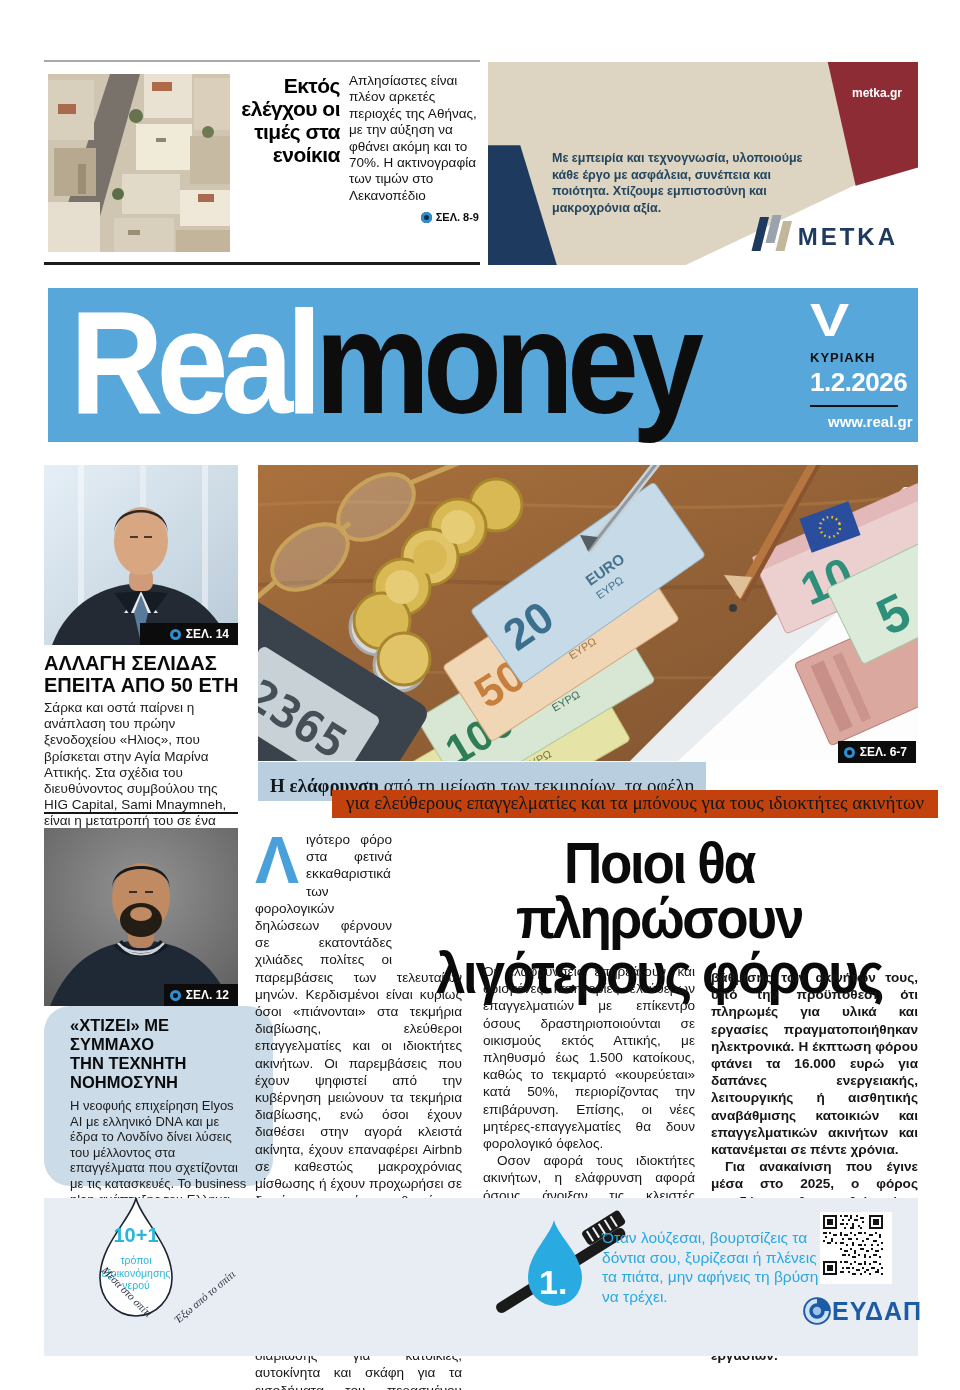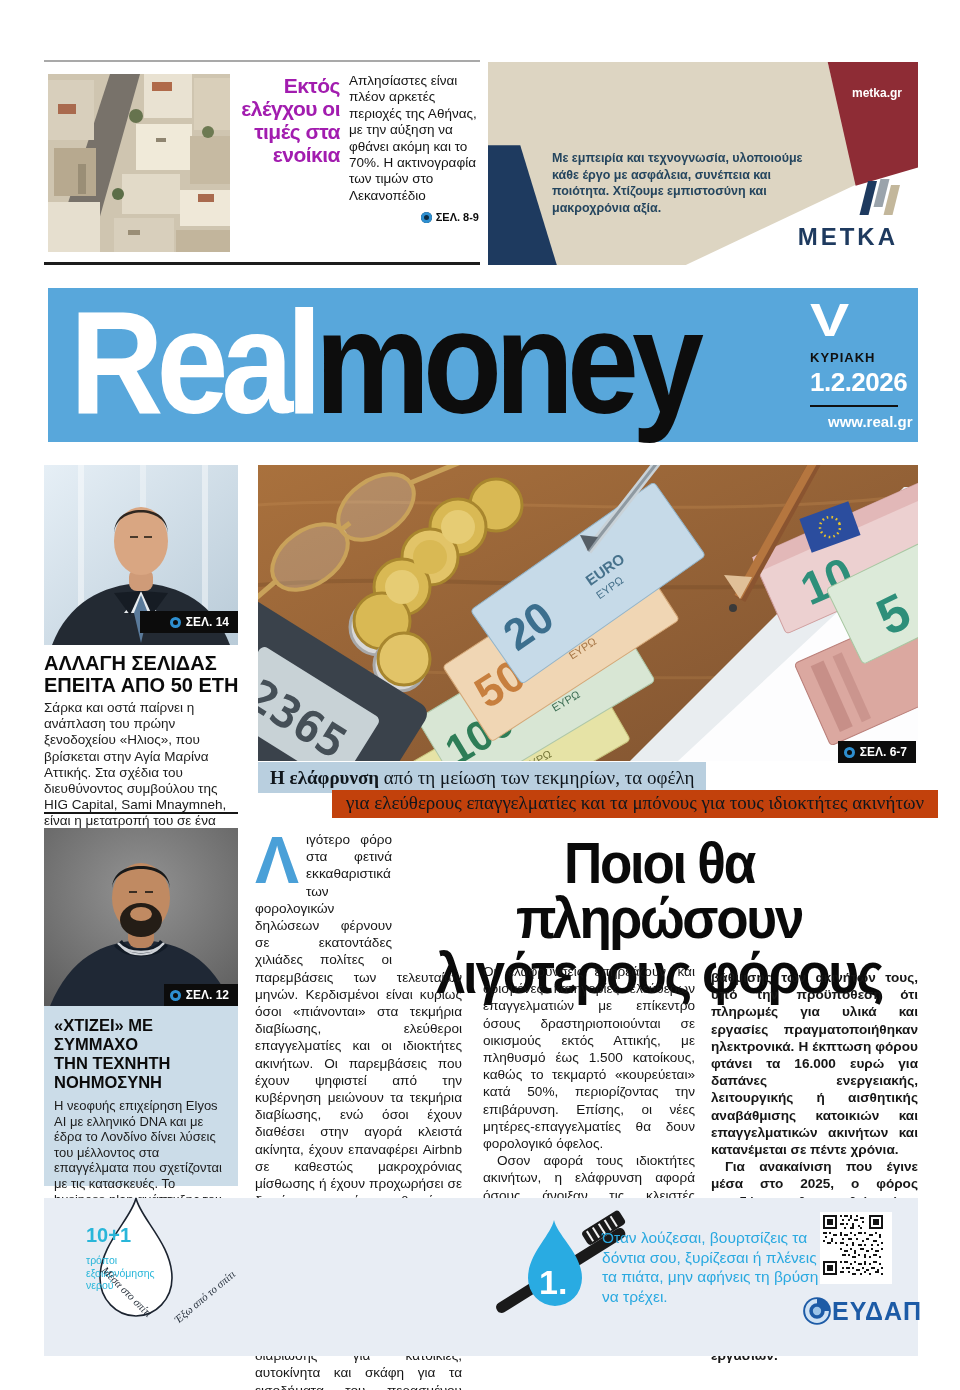--- a/index.html
+++ b/index.html
@@ -4,39 +4,39 @@
 <style>
   html,body{margin:0;padding:0;background:#ffffff;}
   #page{position:relative;width:960px;height:1390px;background:#fff;overflow:hidden;
         font-family:"Liberation Sans","DejaVu Sans",sans-serif;color:#111;}
   .abs{position:absolute;}
   
   .top-rule{left:44px;top:60px;width:436px;height:2px;background:#a9a9a9;}
   .bottom-rule{left:44px;top:262px;width:436px;height:3px;background:#1c1c1c;}
   .tl-photo{left:48px;top:74px;width:182px;height:178px;}
   .tl-head{left:232px;top:74px;width:108px;text-align:right;font-weight:bold;
-           font-size:21px;line-height:23px;letter-spacing:-.5px;color:#a21caf;}
+           font-size:21px;line-height:23px;letter-spacing:-.5px;color:#000000;}
   .tl-sum{left:349px;top:73px;width:130px;font-size:13.5px;line-height:16.4px;color:#141414;}
   .tl-ref{margin-top:5px;text-align:right;font-size:11px;font-weight:bold;color:#0c0c0c;
           display:flex;justify-content:flex-end;align-items:center;gap:4px;}
   .dot{width:11px;height:11px;border-radius:50%;background:#0b2b44;
        box-shadow:inset 0 0 0 3px #2e8fd0;flex:0 0 auto;}
   
   .metka{left:488px;top:62px;width:430px;height:203px;background:#fff;overflow:hidden;}
   .metka .beige{position:absolute;inset:0;background:#ddd5c2;
       clip-path:polygon(0 0,79% 0,86% 60%,46% 100%,0 100%);}
   .metka .maroon{position:absolute;inset:0;background:#8e2c35;
       clip-path:polygon(79% 0,100% 0,100% 52%,85.5% 61%);}
   .metka .navy{position:absolute;inset:0;background:#1e3a5f;
       clip-path:polygon(0 41%,7.5% 41%,16% 100%,0 100%);}
   .metka .url{position:absolute;right:16px;top:24px;color:#fff;font-size:12px;font-weight:bold;}
   .metka .h{position:absolute;left:58px;top:22px;color:#2f5670;font-size:23px;line-height:27px;}
   .metka .b{position:absolute;left:64px;top:88px;width:260px;color:#24455e;font-weight:bold;
             font-size:12.5px;line-height:16.5px;}
-  .metka .logo{position:absolute;right:20px;bottom:14px;display:flex;align-items:flex-end;gap:8px;flex-direction:column;}
+  .metka .logo{position:absolute;right:20px;bottom:14px;display:flex;align-items:flex-end;gap:8px;}
   .metka .bars{display:flex;align-items:flex-end;gap:3px;transform:skewX(-14deg);}
   .metka .bars i{display:block;width:9px;}
   .metka .logo span{font-size:24px;font-weight:bold;color:#1e3a5f;letter-spacing:3px;}
   
   .mast{left:48px;top:288px;width:870px;height:154px;background:#58a7db;}
   .brand{position:absolute;left:22px;top:-4px;font-size:147px;font-weight:bold;
          letter-spacing:-8px;line-height:156px;white-space:nowrap;
          transform:scaleX(.88);transform-origin:left center;}
   .brand .w{color:#ffffff;} .brand .k{color:#0d0d0d;}
   .mast-right{position:absolute;right:12px;top:10px;width:96px;}
@@ -49,47 +49,47 @@
   
   .badge{background:#0c0c0c;color:#fff;font-weight:bold;font-size:12px;
          padding:4px 9px 4px 6px;display:inline-flex;align-items:center;gap:5px;}
   .badge .dot{background:#0c0c0c;}
   
   .p1{left:44px;top:465px;width:194px;height:180px;}
   .h1a{left:44px;top:652px;width:200px;font-size:20px;line-height:22px;font-weight:bold;color:#0b0b0b;}
   .b1a{left:44px;top:700px;width:200px;font-size:13.5px;line-height:16.2px;color:#1c1c1c;}
   .rule1{left:44px;top:812px;width:194px;height:2px;background:#161616;}
   .p2{left:44px;top:828px;width:194px;height:178px;}
-  .aibox{left:44px;top:1006px;width:194px;height:180px;background:#cbdce8;
-         box-sizing:border-box;padding:10px 10px;}
+  .aibox{left:44px;top:1006px;width:229px;height:180px;background:#cbdce8;
+         box-sizing:border-box;padding:10px 26px;border-radius:26px;}
   .aibox .h{font-size:16.5px;line-height:19px;font-weight:bold;color:#0b0b0b;}
   .aibox .b{margin-top:6px;font-size:13px;line-height:15.6px;color:#1c1c1c;}
   
   .money{left:258px;top:465px;width:660px;height:296px;}
-  .cap1{left:258px;top:762px;background:#b9cfdf;padding:5px 12px 4px;
+  .cap1{left:258px;top:762px;background:#b9cfdf;padding:13px 12px 4px;
         font-family:"Liberation Serif","DejaVu Serif",serif;font-size:19px;color:#10161c;}
   .cap2{left:332px;top:790px;background:#c2410c;padding:2px 14px 4px;
         font-family:"Liberation Serif","DejaVu Serif",serif;font-size:19px;color:#10161c;}
   
   .mainhead{left:398px;top:836px;width:522px;text-align:center;font-weight:bold;color:#0a0a0a;
             font-size:57px;line-height:55px;letter-spacing:-2.5px;
             transform:scaleX(.93);transform-origin:center top;}
   .bodycol{font-size:13.6px;line-height:17.2px;color:#161616;text-align:justify;}
   .bodycol p{margin:0;}
   .bodycol p + p{text-indent:14px;}
   .col1{left:255px;top:831px;width:207px;height:362px;}
   .notch{float:right;width:70px;height:132px;}
   .dropcap{float:left;font-size:66px;line-height:54px;font-weight:bold;color:#4aa0d8;
            padding:2px 7px 0 0;}
   .col2{left:483px;top:963px;width:212px;}
   .col3{left:711px;top:969px;width:207px;font-weight:bold;}
   
   .ad{left:44px;top:1198px;width:874px;height:158px;background:#e8edf4;}
   .dropbadge{position:absolute;left:42px;top:-2px;width:100px;height:125px;}
-  .droptxt{position:absolute;inset:0;text-align:left;padding-top:28px;box-sizing:border-box;}
+  .droptxt{position:absolute;inset:0;text-align:center;padding-top:28px;box-sizing:border-box;}
   .droptxt .n{font-size:20px;font-weight:bold;color:#29b6d9;}
   .droptxt .s{font-size:10.5px;line-height:12.5px;color:#29b6d9;margin-top:7px;}
   .curve{position:absolute;font-family:"Liberation Serif","DejaVu Serif",serif;
          font-style:italic;font-size:11px;color:#1d2733;white-space:nowrap;}
   .cl{left:64px;top:66px;transform:rotate(45deg);transform-origin:left top;}
   .cr{left:128px;top:118px;transform:rotate(-40deg);transform-origin:left top;}
   .slogan{position:absolute;left:245px;top:12px;width:225px;text-align:center;}
   .slogan .l1{font-size:15px;line-height:18px;color:#4d74b8;}
   .slogan .l3{font-size:23px;line-height:27px;color:#3b5fa8;margin-top:3px;}
   .slogan .l4{font-size:29px;line-height:31px;color:#1e3f85;font-weight:bold;margin-top:2px;}
@@ -191,21 +191,21 @@
       <polygon points="97,126 80,148 114,148" fill="#e8ecef"></polygon>
       <polygon points="97,130 90,148 97,178 104,148" fill="#5a7a9a"></polygon>
       <path d="M70,128 L97,126 L86,150 Z" fill="#161c24"></path>
       <path d="M124,128 L97,126 L108,150 Z" fill="#161c24"></path>
       <rect x="85" y="104" width="24" height="22" rx="8" fill="#cf9b78"></rect>
       <ellipse cx="97" cy="76" rx="27" ry="34" fill="#d9a682"></ellipse>
       <path d="M70,70 C70,40 124,40 124,70 C124,52 112,45 97,45 C82,45 70,52 70,70 Z" fill="#2e2620"></path>
       <line x1="86" y1="72" x2="94" y2="72" stroke="#4a3a2c" stroke-width="2"></line>
       <line x1="100" y1="72" x2="108" y2="72" stroke="#4a3a2c" stroke-width="2"></line>
     </svg>
-    <div class="abs badge" style="right:0;bottom:12px;padding-left:30px;">
+    <div class="abs badge" style="right:0;bottom:0;padding-left:30px;">
       <span class="dot"></span>
       <span>ΣΕΛ. 14</span>
     </div>
   </div>
   <div class="abs h1a">
     <div>ΑΛΛΑΓΗ ΣΕΛΙΔΑΣ</div>
     <div>ΕΠΕΙΤΑ ΑΠΟ 50 ΕΤΗ</div>
   </div>
   <div class="abs b1a">Σάρκα και οστά παίρνει η ανάπλαση του πρώην ξενοδοχείου «Ηλιος», που βρίσκεται στην Αγία Μαρίνα Αττικής. Στα σχέδια του διευθύνοντος συμβούλου της HIG Capital, Sami Mnaymneh, είναι η μετατροπή του σε ένα resort πέντε αστέρων</div>
   <div class="abs rule1"></div>

